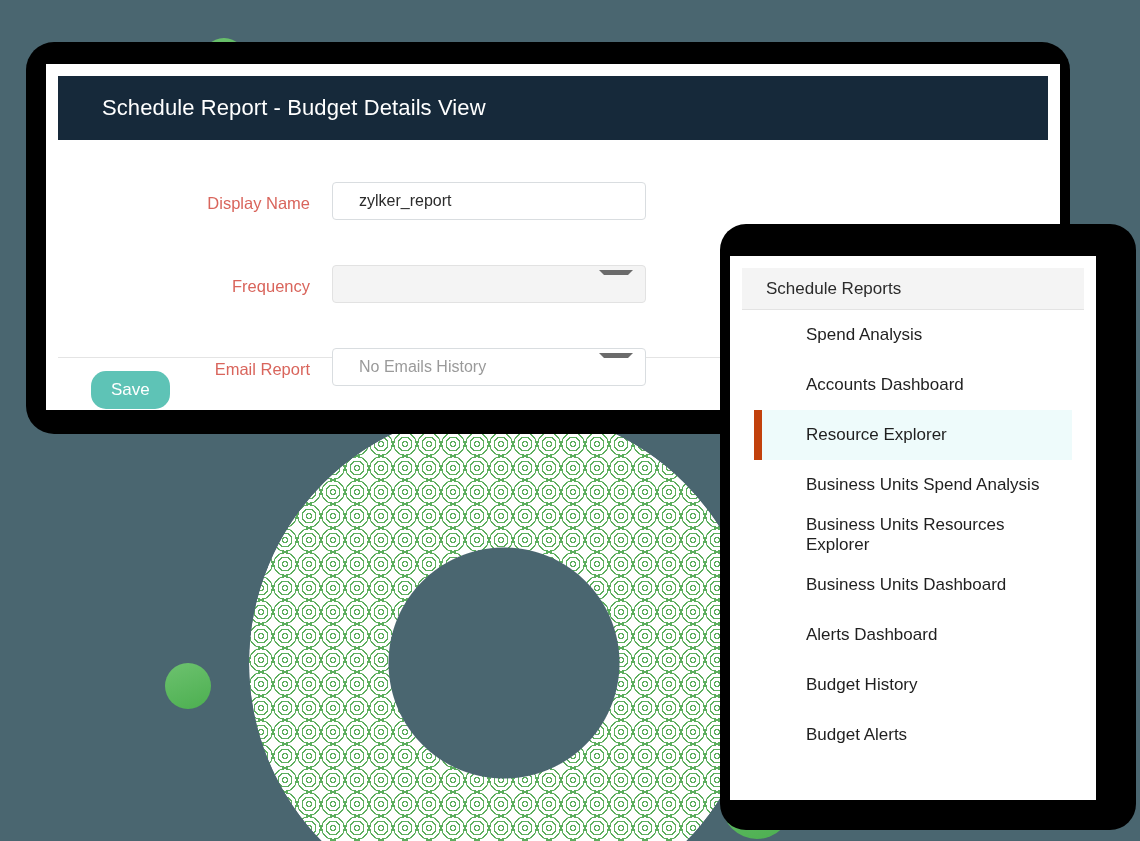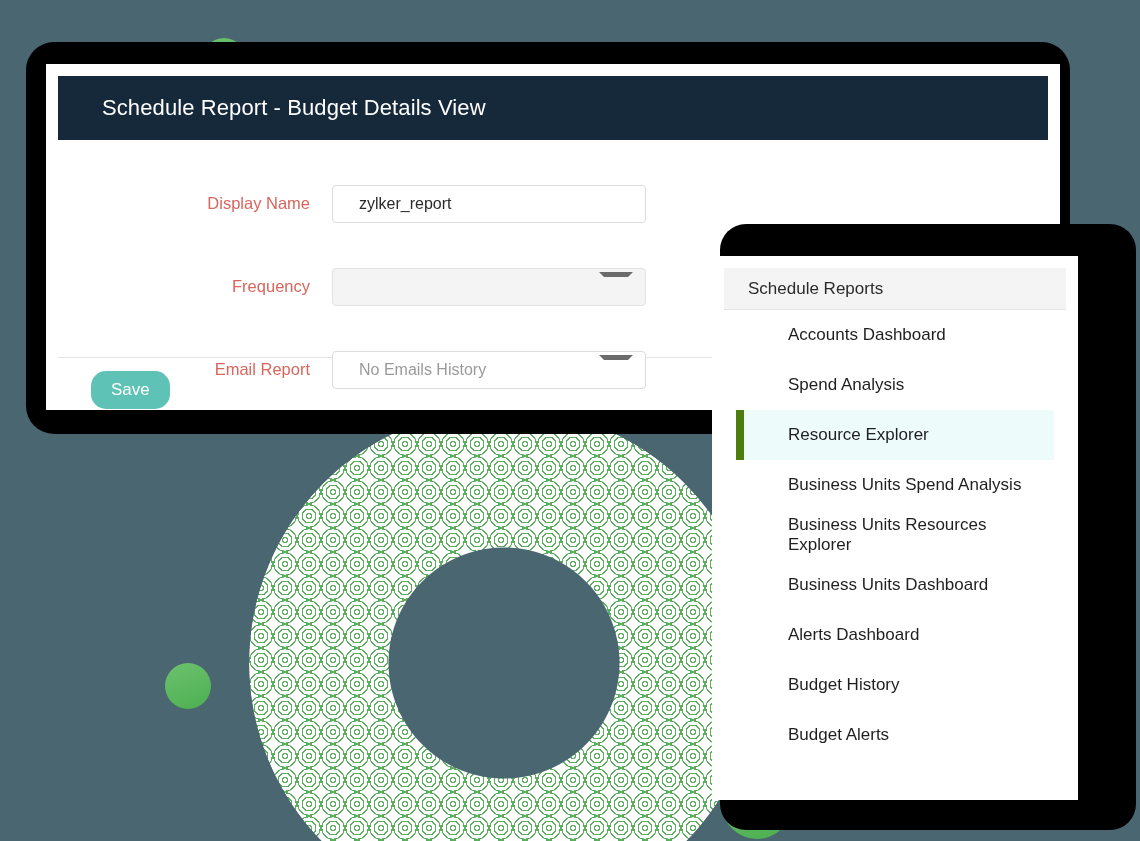--- a/index.html
+++ b/index.html
@@ -98,21 +98,20 @@
   }
 
   .form-body {
     padding: 30px 0 0 0;
     height: 218px;
     border-bottom: 1px solid #e4e4e4;
   }
 
   .form-row {
     display: flex;
-    align-items: center;
     margin-bottom: 16px;
   }
 
   .form-label {
     width: 262px;
     text-align: right;
     padding-right: 22px;
     color: #d9655c;
     font-size: 16.5px;
   }
@@ -162,21 +161,21 @@
     border-radius: 15px;
     font-family: "Liberation Sans", sans-serif;
     font-size: 17px;
     padding: 9px 20px;
     cursor: pointer;
   }
 
   
   .dropdown-panel {
     position: absolute;
-    left: 700px;
+    left: 718px;
     top: 244px;
     width: 366px;
     height: 544px;
     background: #ffffff;
     overflow: hidden;
   }
 
   .dropdown-header {
     height: 42px;
     background: #f4f4f4;
@@ -197,21 +196,21 @@
     padding-left: 40px;
     font-size: 17px;
     color: #1f1f1f;
     border-left: 0 solid transparent;
     cursor: pointer;
     position: relative;
   }
 
   .dropdown-item.selected {
     background: #eefbfb;
-    border-left: 8px solid #4d7c0f;
+    border-left: 8px solid #c2410c;
     padding-left: 32px;
   }
 </style>
 </head>
 <body>
 
 <div class="deco-layer">
   <div class="ring-donut"></div>
   <div class="green-dot" id="dot-left"></div>
 </div>
@@ -259,24 +258,24 @@
 </div>
 
 <div class="green-dot" id="dot-bottom"></div>
 
 <div class="bezel" id="bezel-front"></div>
 
 <div class="dropdown-panel">
   <div class="dropdown-header">Schedule Reports</div>
   <div class="dropdown-list">
       <div class="dropdown-item">
+        <span>Spend Analysis</span>
+      </div>
+      <div class="dropdown-item">
         <span>Accounts Dashboard</span>
-      </div>
-      <div class="dropdown-item">
-        <span>Spend Analysis</span>
       </div>
       <div class="dropdown-item selected">
         <span>Resource Explorer</span>
       </div>
       <div class="dropdown-item">
         <span>Business Units Spend Analysis</span>
       </div>
       <div class="dropdown-item">
         <span>Business Units Resources Explorer</span>
       </div>

